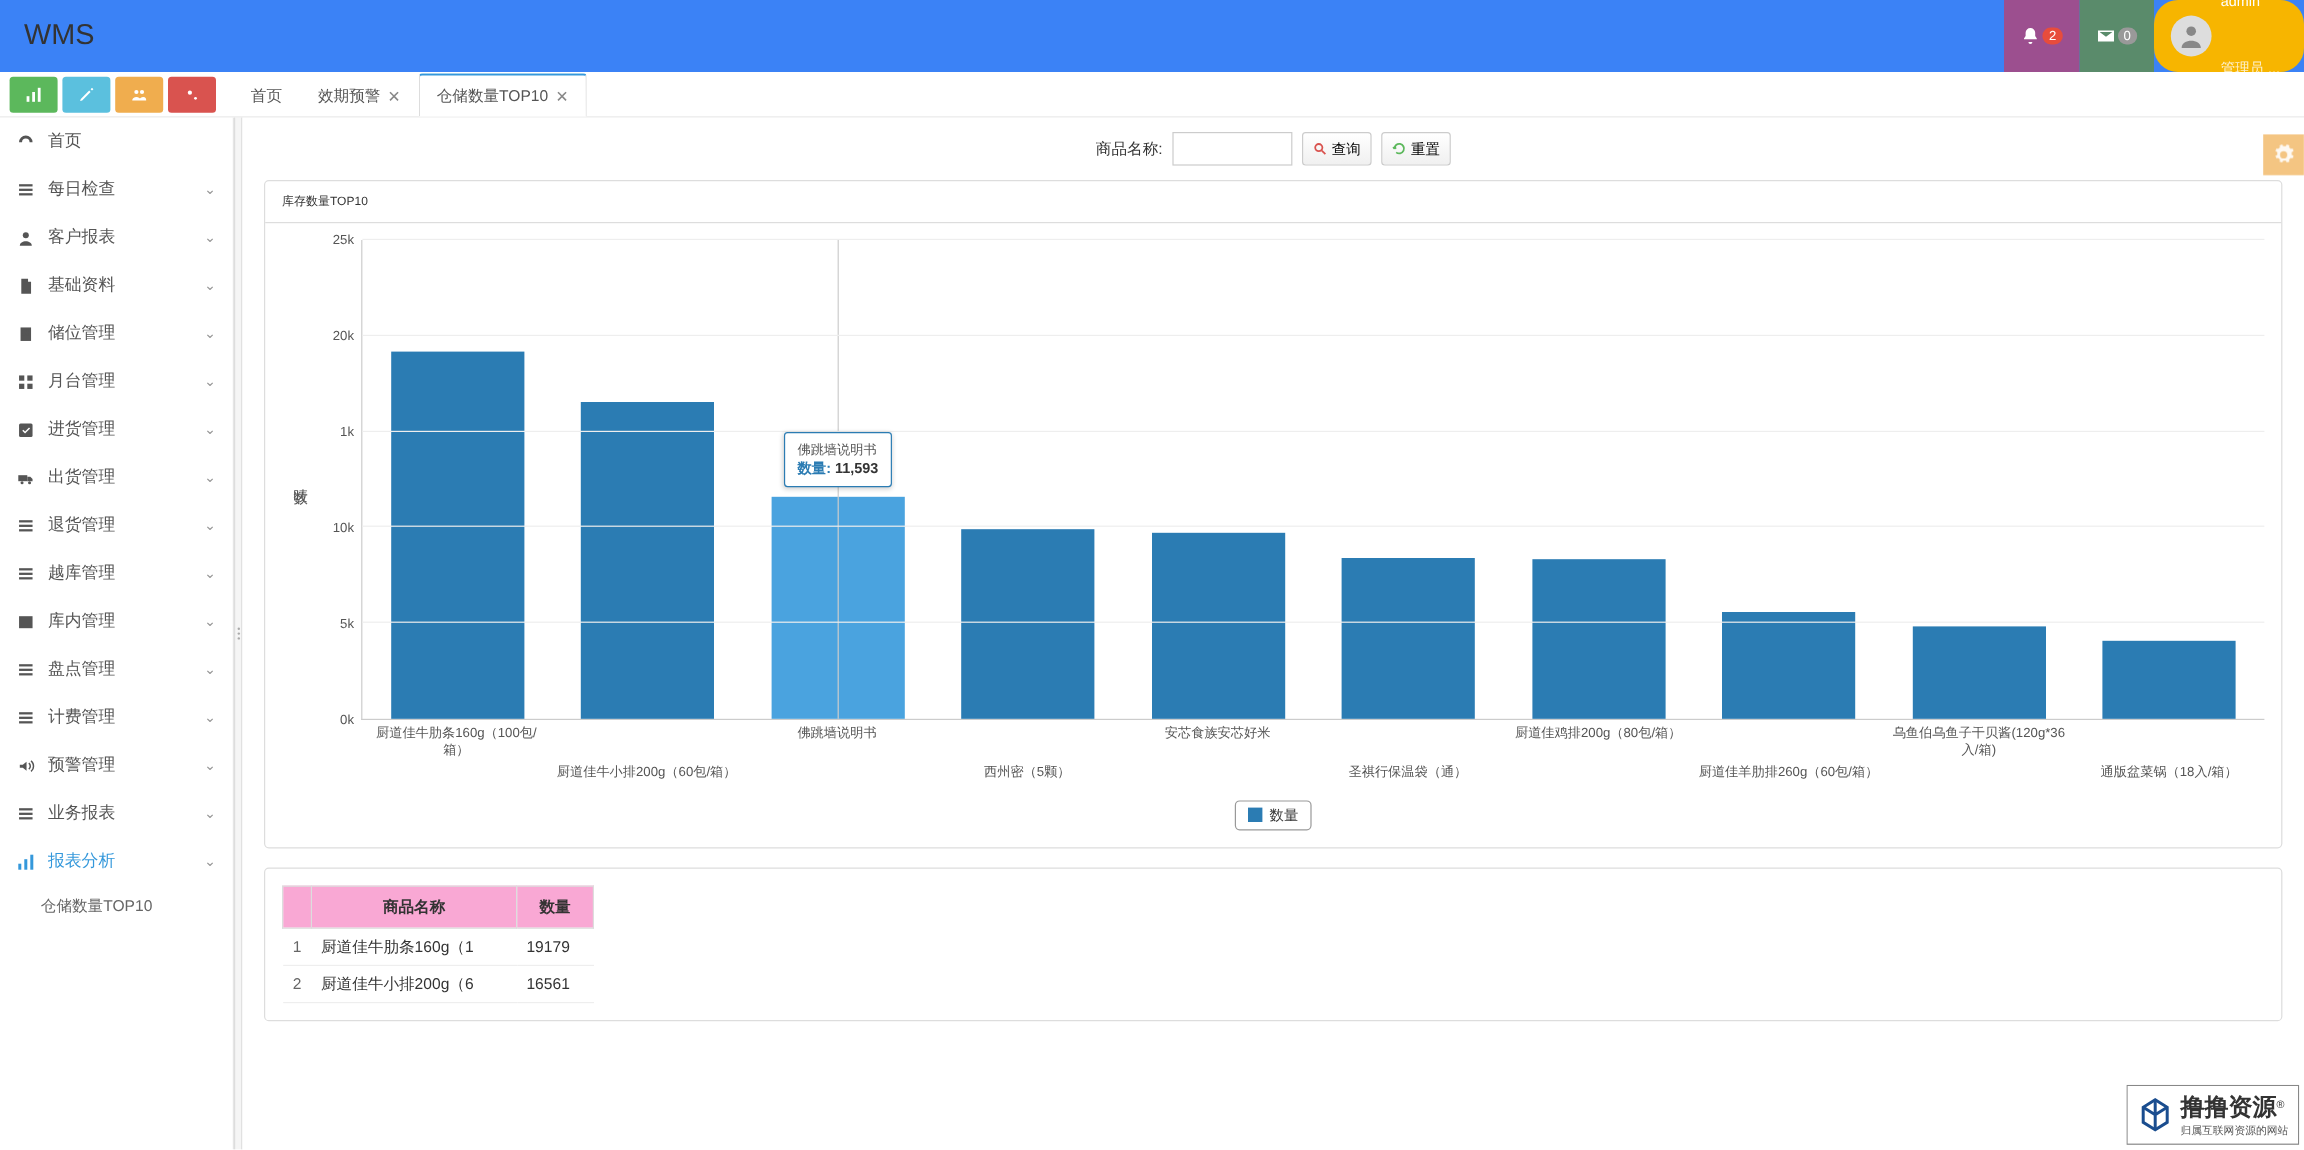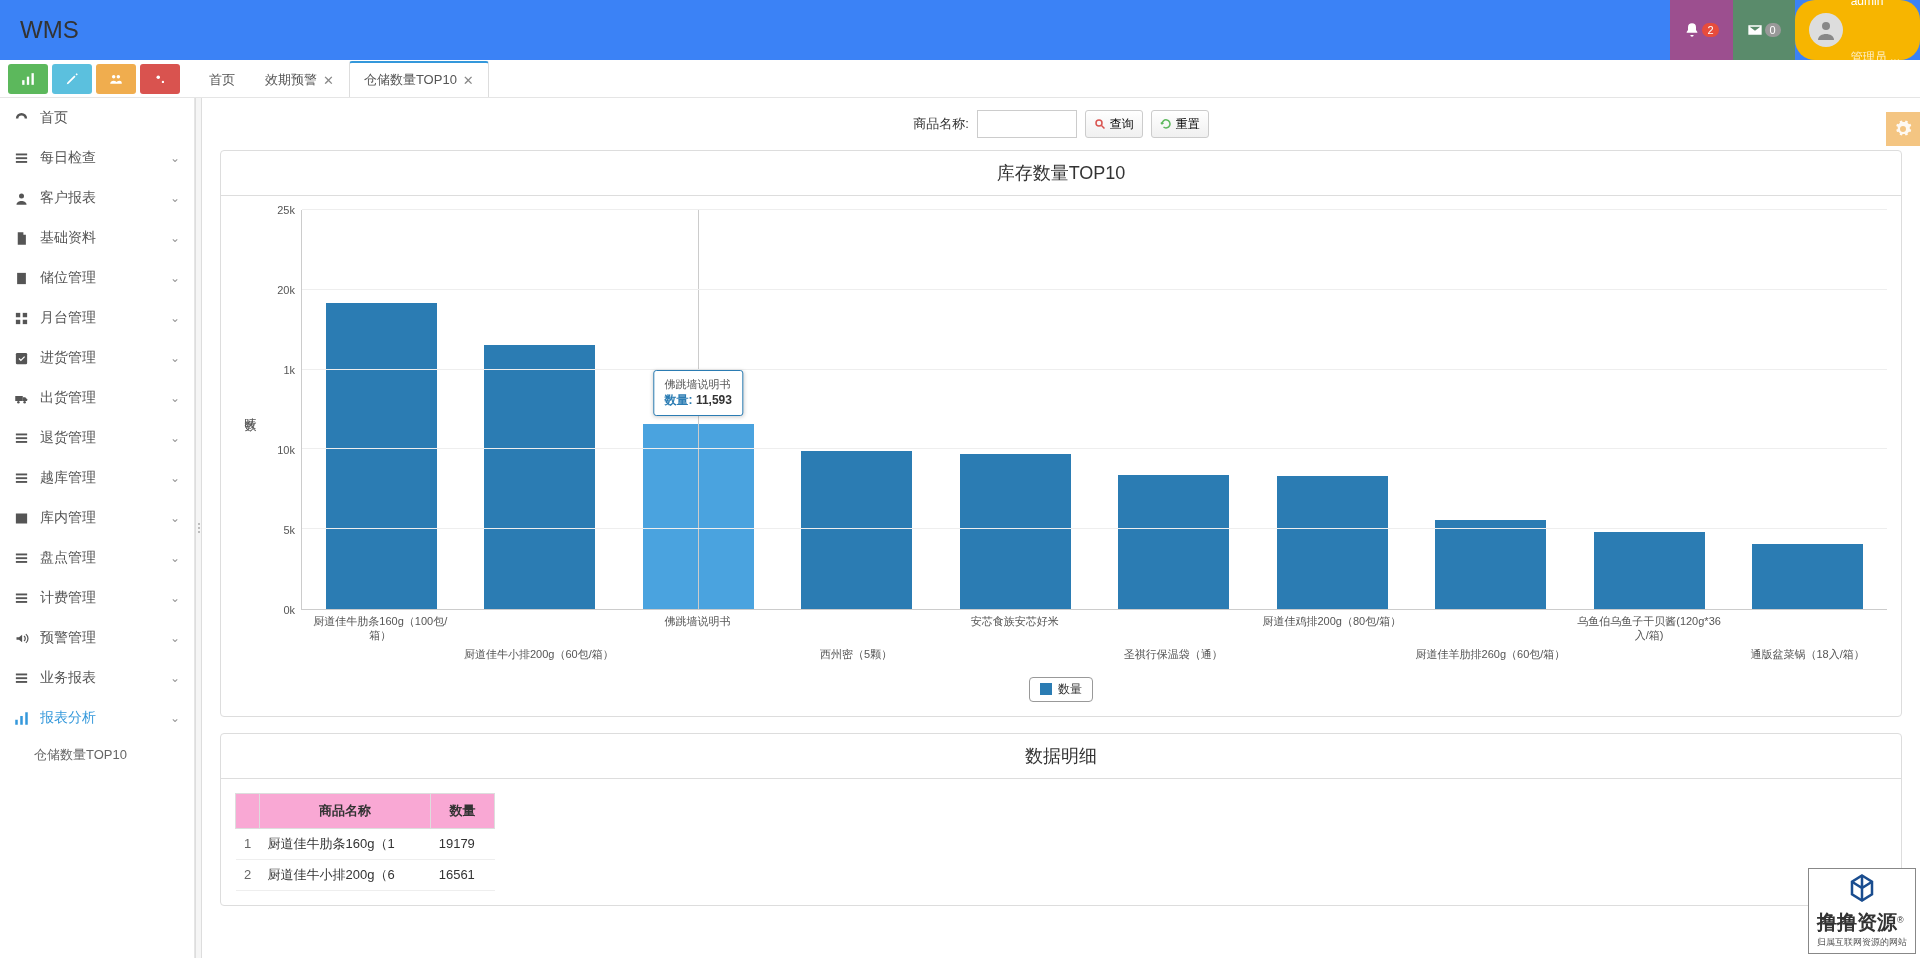--- a/index.html
+++ b/index.html
@@ -43,21 +43,21 @@
 .side-icon { width: 16px; display: inline-flex; }
 
 
 .main { flex: 1; padding: 12px 18px; overflow-y: auto; position: relative; background: #fff; }
 .filter-row { display: flex; justify-content: center; align-items: center; gap: 8px; margin-bottom: 12px; }
 .filter-row label { color: #333; }
 .filter-row input { height: 28px; width: 100px; border: 1px solid #ccc; padding: 0 6px; }
 .fbtn { height: 28px; padding: 0 8px; border: 1px solid #ccc; background: linear-gradient(#fff,#f0f0f0); border-radius: 3px; display: flex; align-items: center; gap: 4px; cursor: pointer; font-size: 12px; }
 
 .panel { border: 1px solid #ddd; border-radius: 4px; margin-bottom: 16px; }
-.panel-head { padding: 10px 14px; border-bottom: 1px solid #ddd; font-size: 18px; color: #333; text-align: center; }
+.panel-head { padding: 10px 14px; border-bottom: 1px solid #ddd; font-size: 10px; color: #333; }
 .panel-body { padding: 14px; }
 
 
 .chart-wrap { position: relative; height: 400px; display: flex; }
 .ylabel-col { width: 30px; display: flex; align-items: center; justify-content: center; }
 .ylabel { writing-mode: vertical-rl; text-orientation: upright; font-size: 12px; color: #555; letter-spacing: 2px; }
 .yticks { width: 36px; position: relative; }
 .ytick { position: absolute; right: 6px; font-size: 11px; color: #555; transform: translateY(50%); }
 .plot { flex: 1; position: relative; border-left: 1px solid #ccc; border-bottom: 1px solid #ccc; }
 .grid-h { position: absolute; left: 0; right: 0; border-top: 1px solid #eee; }
@@ -81,21 +81,21 @@
 .detail-table { width: 260px; border-collapse: collapse; font-size: 13px; }
 .detail-table th { background: #f9a8d4; text-align: center; padding: 8px; border: 1px solid #ddd; font-weight: bold; }
 .detail-table td { padding: 6px 8px; border-bottom: 1px solid #eee; white-space: nowrap; overflow: hidden; text-overflow: ellipsis; }
 .detail-table td:first-child { width: 24px; text-align: center; color: #666; }
 .detail-table td:nth-child(2) { max-width: 140px; }
 
 
 .right-gear { position: fixed; right: 0; top: 112px; width: 34px; height: 34px; background: #f0ad4e; opacity: .7; display: flex; align-items: center; justify-content: center; color: #fff; cursor: pointer; }
 
 
-.watermark { position: fixed; right: 4px; bottom: 4px; background: #fff; border: 1px solid #888; padding: 4px 8px; display: flex; align-items: center; gap: 6px; font-size: 14px; flex-direction: column; }
+.watermark { position: fixed; right: 4px; bottom: 4px; background: #fff; border: 1px solid #888; padding: 4px 8px; display: flex; align-items: center; gap: 6px; font-size: 14px; }
 .watermark .big { font-size: 20px; font-weight: bold; }
 .watermark .sup { font-size: 9px; vertical-align: super; }
 .watermark .sub { font-size: 9px; color: #555; display: block; }
 
 
 .handle { width: 7px; background: #f5f5f5; border-left: 1px solid #ddd; border-right: 1px solid #ddd; cursor: col-resize; display:flex; align-items:center; justify-content:center; flex-direction:column; gap:2px; }
 .handle span{ width:2px;height:2px;background:#aaa;border-radius:50%; }
 </style>
 </head>
 <body>
@@ -494,21 +494,20 @@
         <div class="legend">
           <div class="legend-box">
               <span class="lg-sw"></span>
               <span>数量</span>
             </div>
         </div>
       </div>
     </div>
 
     <div class="panel">
-      <div class="panel-head">数据明细</div>
       <div class="panel-body">
         <table class="detail-table">
           <thead>
               <tr>
             <th style="width:24px"></th>
             <th>商品名称</th>
             <th>数量</th>
           </tr>
             </thead>
           <tbody id="detail-body">

